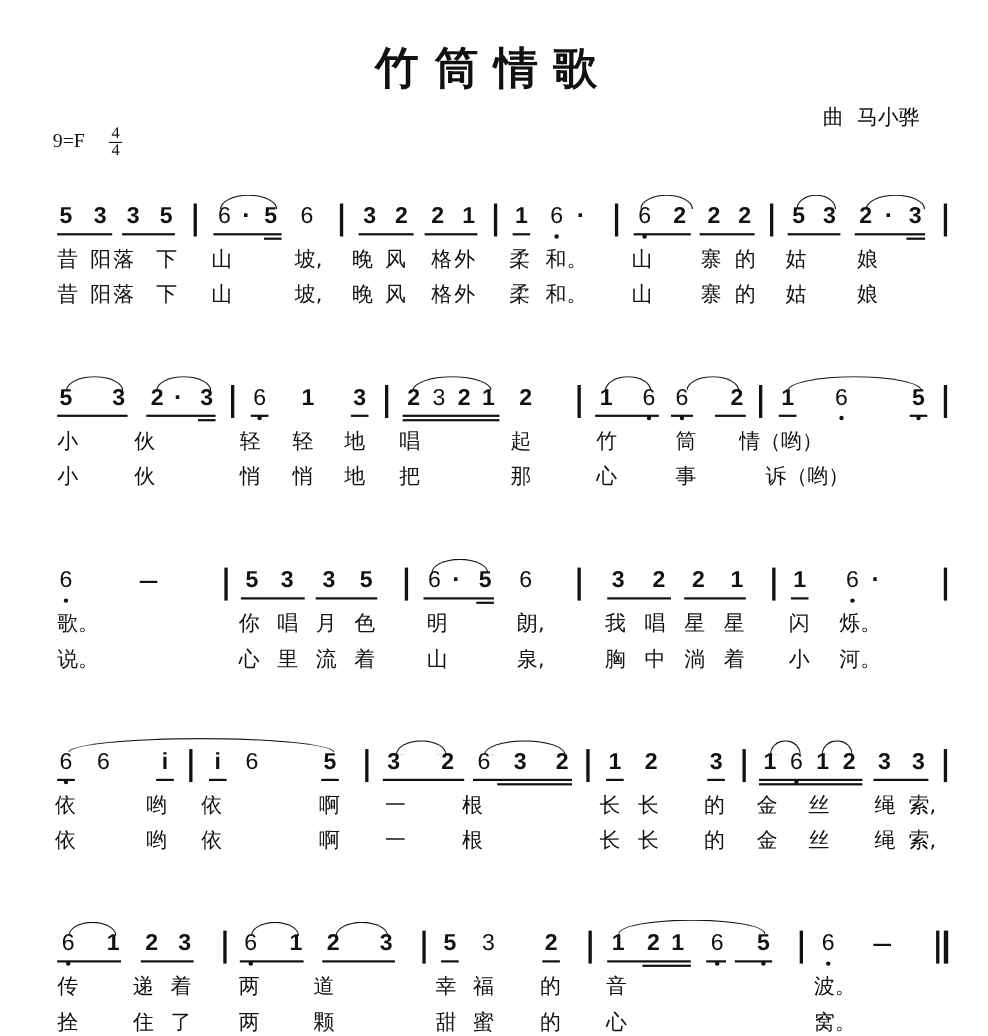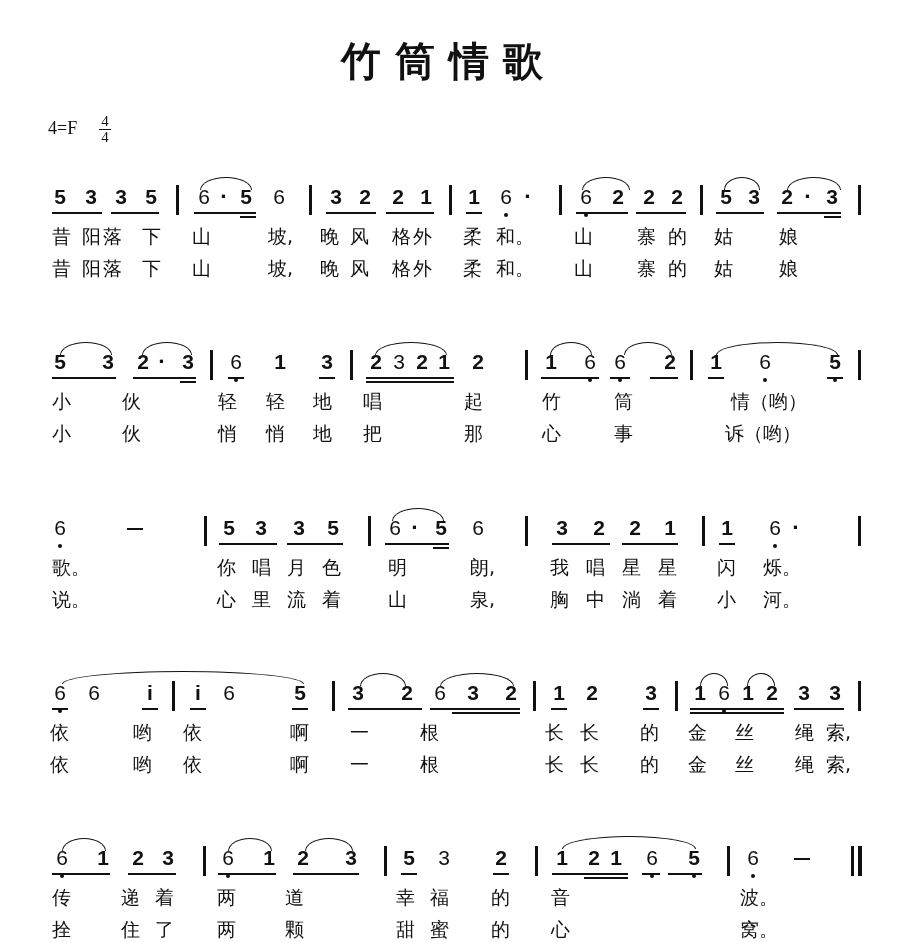--- a/index.html
+++ b/index.html
@@ -19,26 +19,27 @@
     .dash { position: absolute; width: 16px; height: 2px; background: #111; }
     .bl { position: absolute; width: 3px; height: 30px; background: #111; }
     .ul { position: absolute; height: 1.5px; background: #111; }
     .slur { position: absolute; height: 12px; border: 1.5px solid #111; border-bottom: none; border-radius: 50% 50% 0 0 / 100% 100% 0 0; }
     .ly { position: absolute; font-size: 19px; line-height: 22px; white-space: nowrap; }
   </style>
 </head>
 <body>
 
 <div class="title">竹筒情歌</div>
-<div class="key">4=F</div>
+<div class="key">9=F</div>
 <div class="timesig">
   <div>4</div>
   <div class="bar">4</div>
 </div>
 <div class="credits">
+  <div><span>曲</span><span>马小骅</span></div>
 </div>
 
 <div class="row" style="top:185px">
   <span class="n" style="left:52px">5</span>
   <span class="n" style="left:83px">3</span>
   <span class="n" style="left:113px">3</span>
   <span class="n" style="left:143px">5</span>
   <div class="ul" style="left:52px;top:27px;width:50px"></div>
   <div class="ul" style="left:111px;top:27px;width:48px"></div>
   <div class="bl" style="left:176px;top:0"></div>
@@ -166,32 +167,32 @@
 
   <span class="ly" style="left:52px;top:40px">小</span>
   <span class="ly" style="left:122px;top:40px">伙</span>
   <span class="ly" style="left:218px;top:40px">轻</span>
   <span class="ly" style="left:266px;top:40px">轻</span>
   <span class="ly" style="left:313px;top:40px">地</span>
   <span class="ly" style="left:363px;top:40px">唱</span>
   <span class="ly" style="left:464px;top:40px">起</span>
   <span class="ly" style="left:542px;top:40px">竹</span>
   <span class="ly" style="left:614px;top:40px">筒</span>
-  <span class="ly" style="left:731px;top:40px">情（哟）</span>
+  <span class="ly" style="left:672px;top:40px">情（哟）</span>
 
   <span class="ly" style="left:52px;top:72px">小</span>
   <span class="ly" style="left:122px;top:72px">伙</span>
   <span class="ly" style="left:218px;top:72px">悄</span>
   <span class="ly" style="left:266px;top:72px">悄</span>
   <span class="ly" style="left:313px;top:72px">地</span>
   <span class="ly" style="left:363px;top:72px">把</span>
   <span class="ly" style="left:464px;top:72px">那</span>
   <span class="ly" style="left:542px;top:72px">心</span>
   <span class="ly" style="left:614px;top:72px">事</span>
-  <span class="ly" style="left:725px;top:72px">诉（哟）</span>
+  <span class="ly" style="left:696px;top:72px">诉（哟）</span>
 </div>
 
 <div class="row" style="top:516px">
   <span class="n light dotb" style="left:52px">6</span>
   <div class="dash" style="left:127px;top:12px"></div>
   <div class="bl" style="left:204px;top:0"></div>
   <span class="n" style="left:221px">5</span>
   <span class="n" style="left:253px">3</span>
   <span class="n" style="left:291px">3</span>
   <span class="n" style="left:325px">5</span>

